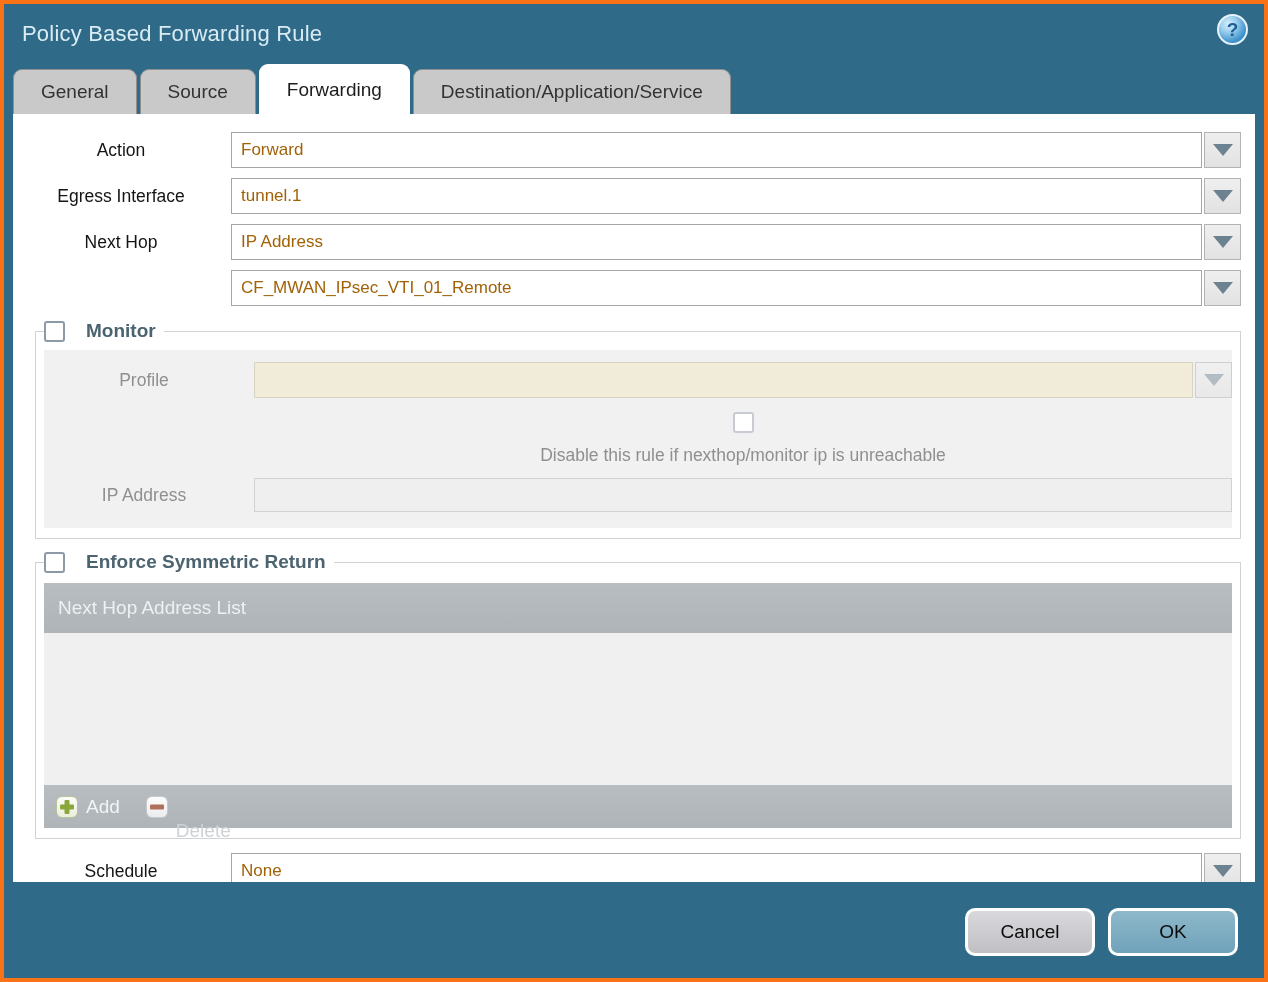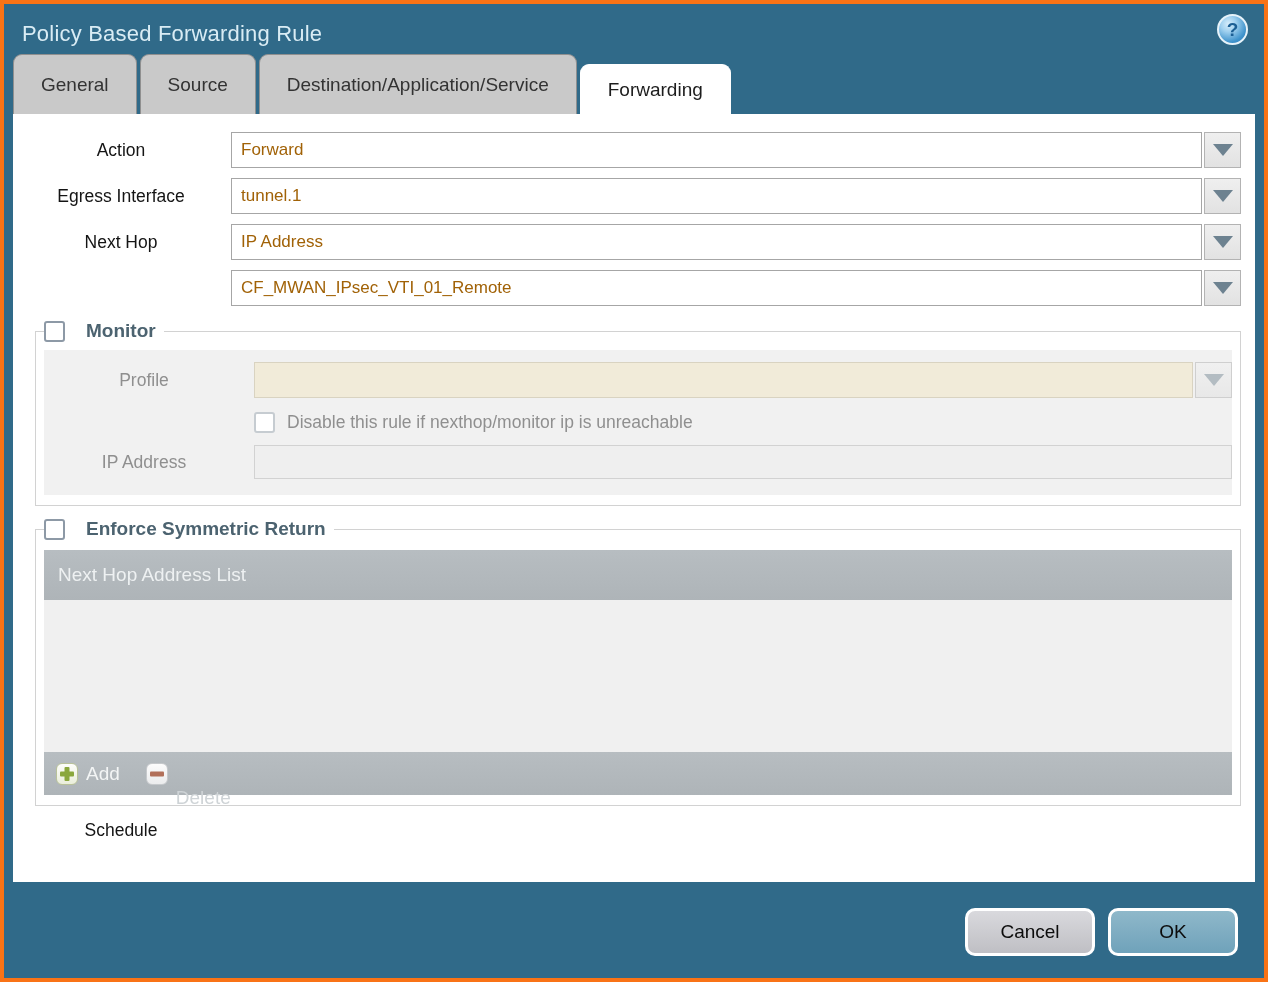--- a/index.html
+++ b/index.html
@@ -33,21 +33,21 @@
 
   
   .tabs {
     display: flex; align-items: flex-end; gap: 3px;
     padding-left: 9px; height: 50px;
   }
   .tab {
     background: #c9c9c9;
     border: 1px solid #8f8f8f; border-bottom: none;
     border-radius: 9px 9px 0 0;
-    height: 60px; padding: 0 27px;
+    height: 45px; padding: 0 27px;
     display: flex; align-items: center;
     font-size: 19px; color: #333;
     cursor: pointer;
     white-space: nowrap;
   }
   .tab.active {
     background: #ffffff; border-color: #ffffff;
     height: 50px; color: #1d1d1d;
   }
 
@@ -114,21 +114,21 @@
   .section-body .row:last-child { margin-bottom: 0; }
   .combo-input.beige {
     background: #f1ebd9; border-color: #d9d3c1;
   }
   .plain-input {
     flex: 1; height: 34px;
     border: 1px solid #d2d2d2; background: #efefef;
     font-family: "Liberation Sans", sans-serif;
     font-size: 17px; padding: 0 9px; outline: none;
   }
-  .cb-row { display: flex; align-items: center; gap: 12px; margin: 14px 0 12px 210px; }
+  .cb-row { display: flex; align-items: center; gap: 12px; margin: 14px 0 12px 210px; flex-direction: column; }
   .cb-label { font-size: 17.5px; color: #8f8f8f; }
 
   
   .nh-table { margin: 2px 0 0 0; }
   .thead {
     height: 50px; background: linear-gradient(#b7bdc1, #aeb4b8);
     color: #eef1f2; font-size: 19px;
     display: flex; align-items: center; padding-left: 14px;
   }
   .tbody { height: 152px; background: #f0f0f0; }
@@ -175,22 +175,22 @@
 <div class="dialog">
 
   <div class="titlebar">
     <span class="title">Policy Based Forwarding Rule</span>
     <span class="help">?</span>
   </div>
 
   <div class="tabs">
     <div class="tab">General</div>
     <div class="tab">Source</div>
+    <div class="tab active">Forwarding</div>
     <div class="tab">Destination/Application/Service</div>
-    <div class="tab active">Forwarding</div>
   </div>
 
   <div class="panel">
 
     <div class="row">
       <label class="lbl">Action</label>
       <div class="combo">
         <input class="combo-input" value="Forward" style="">
         <span class="dd-btn">
           <span class="tri"></span>
@@ -270,20 +270,26 @@
           <span class="tool-btn">
             <span class="icon-delete"></span>
             <span class="tool-label dim">Delete</span>
           </span>
         </div>
       </div>
     </fieldset>
 
     <div class="row" style="margin-top:14px;">
       <label class="lbl">Schedule</label>
+      <div class="combo">
+        <input class="combo-input" value="None" style="">
+        <span class="dd-btn">
+          <span class="tri"></span>
+        </span>
+      </div>
     </div>
 
   </div>
 
   <div class="footer">
     <button class="btn cancel">Cancel</button>
     <button class="btn ok">OK</button>
   </div>
 
 </div>

